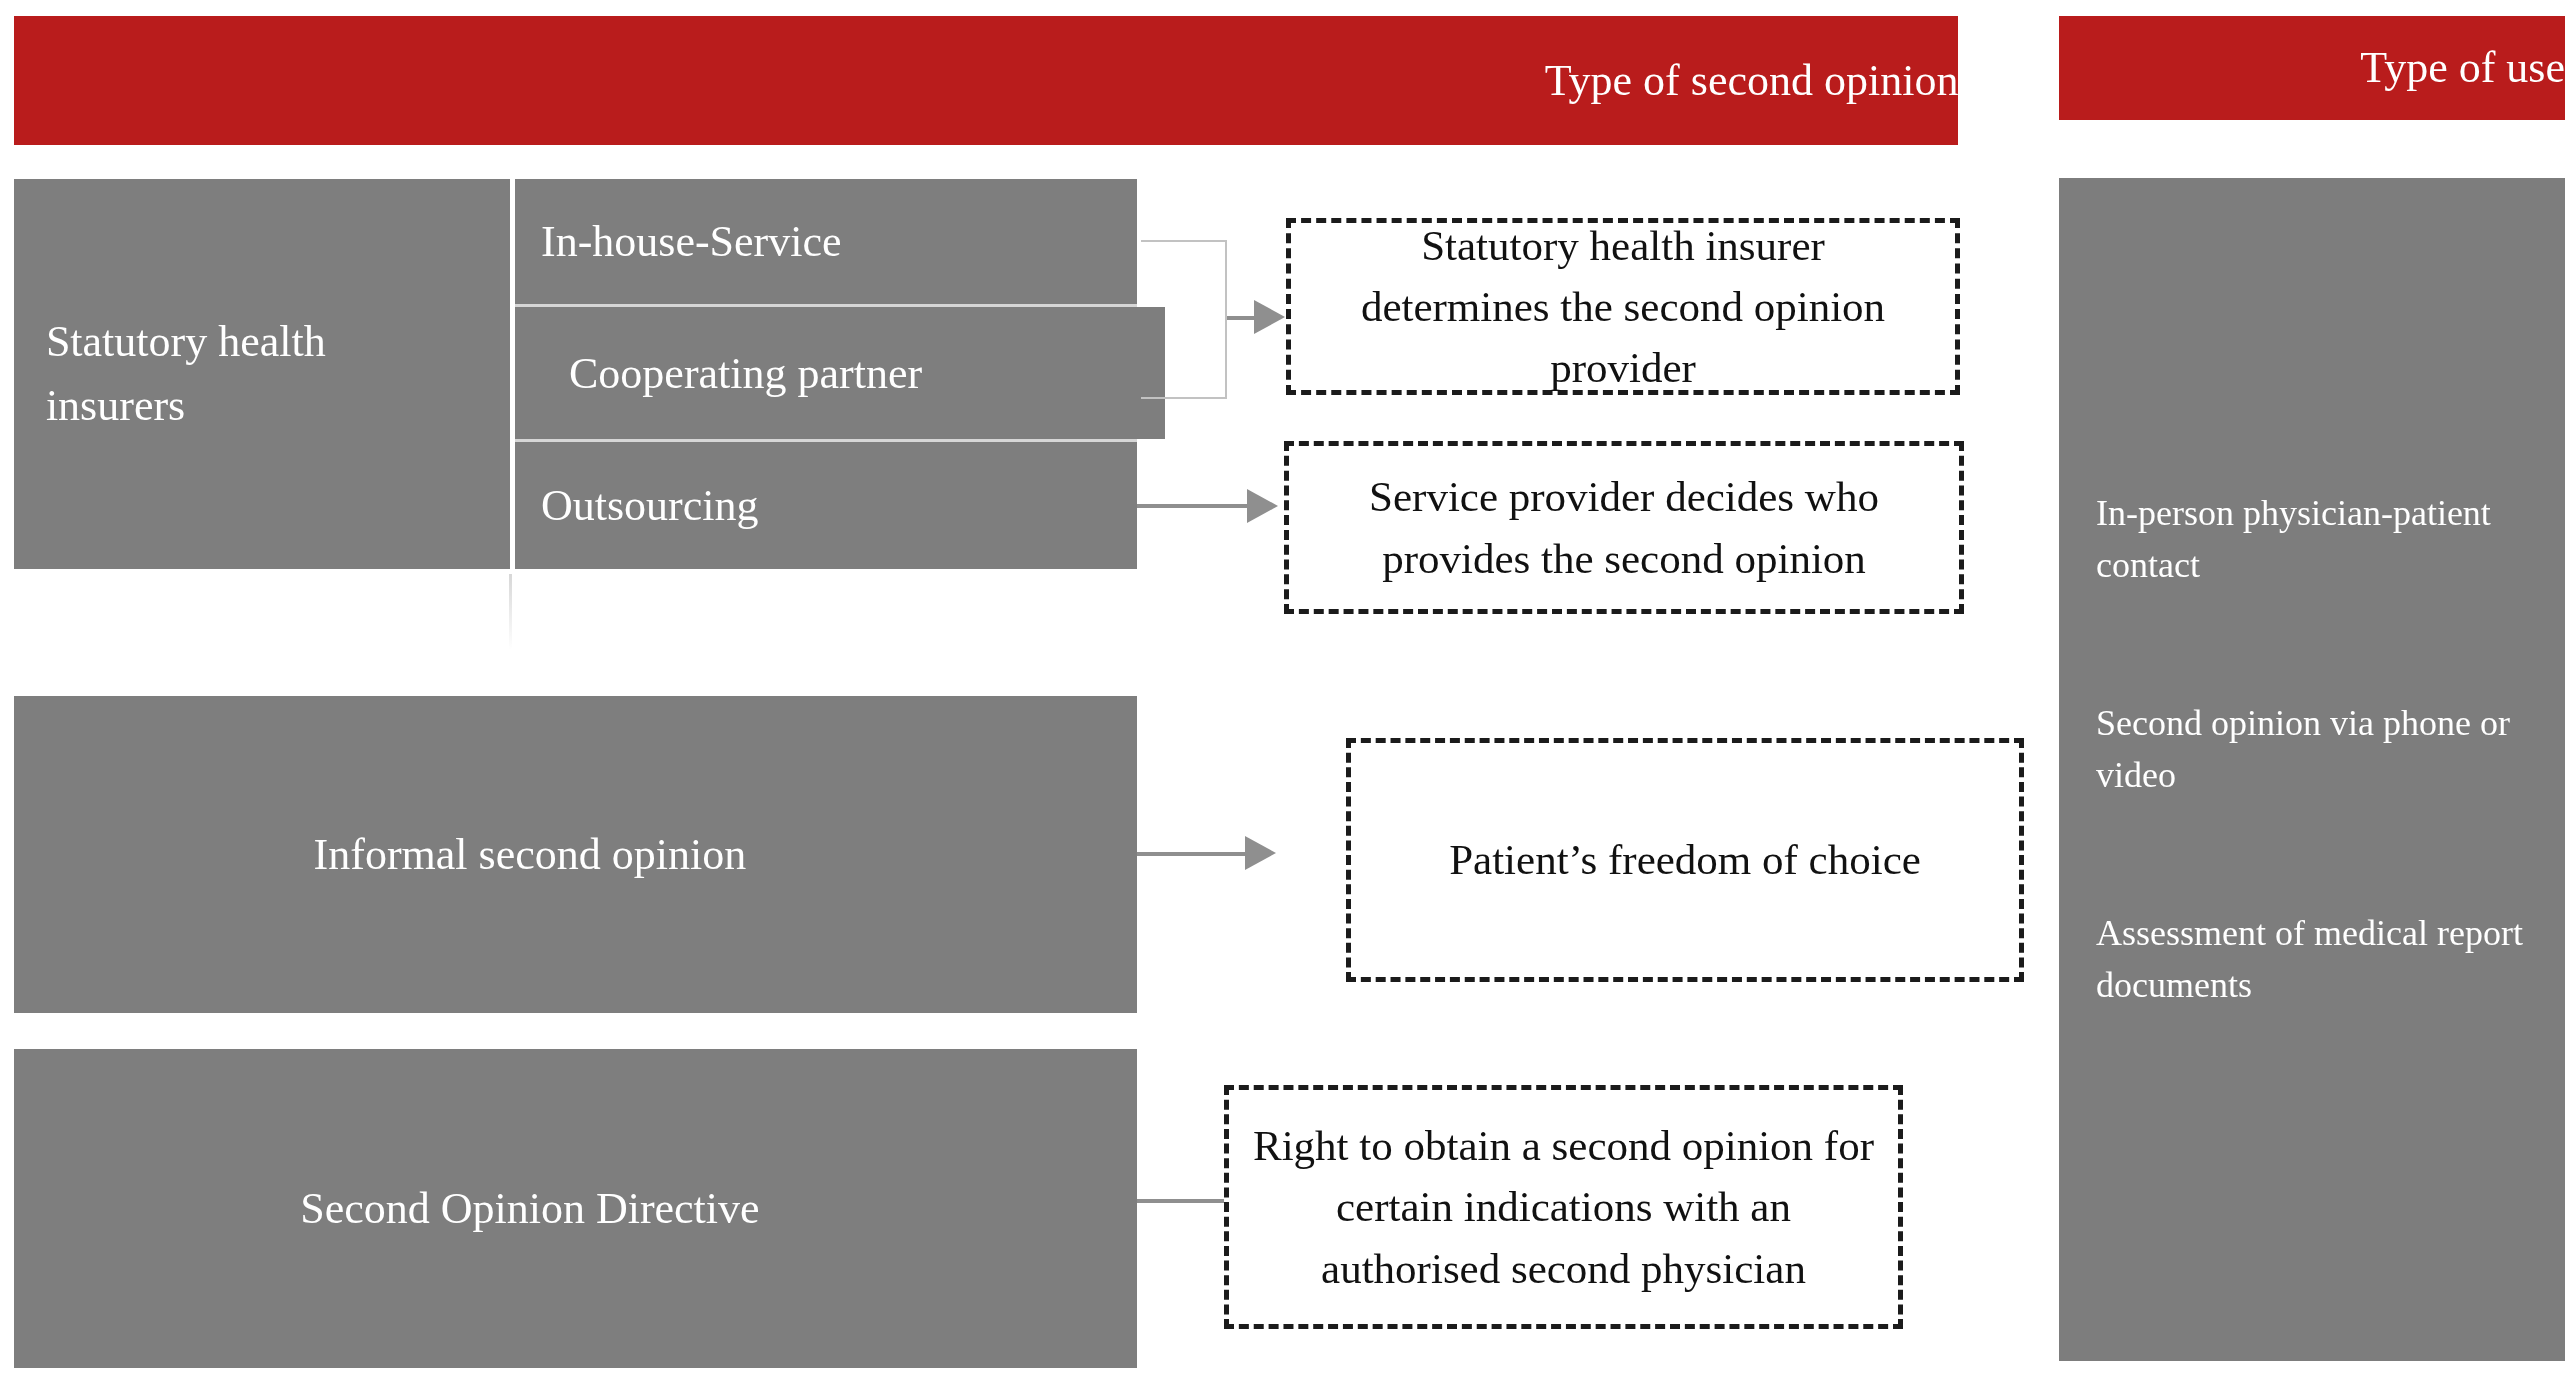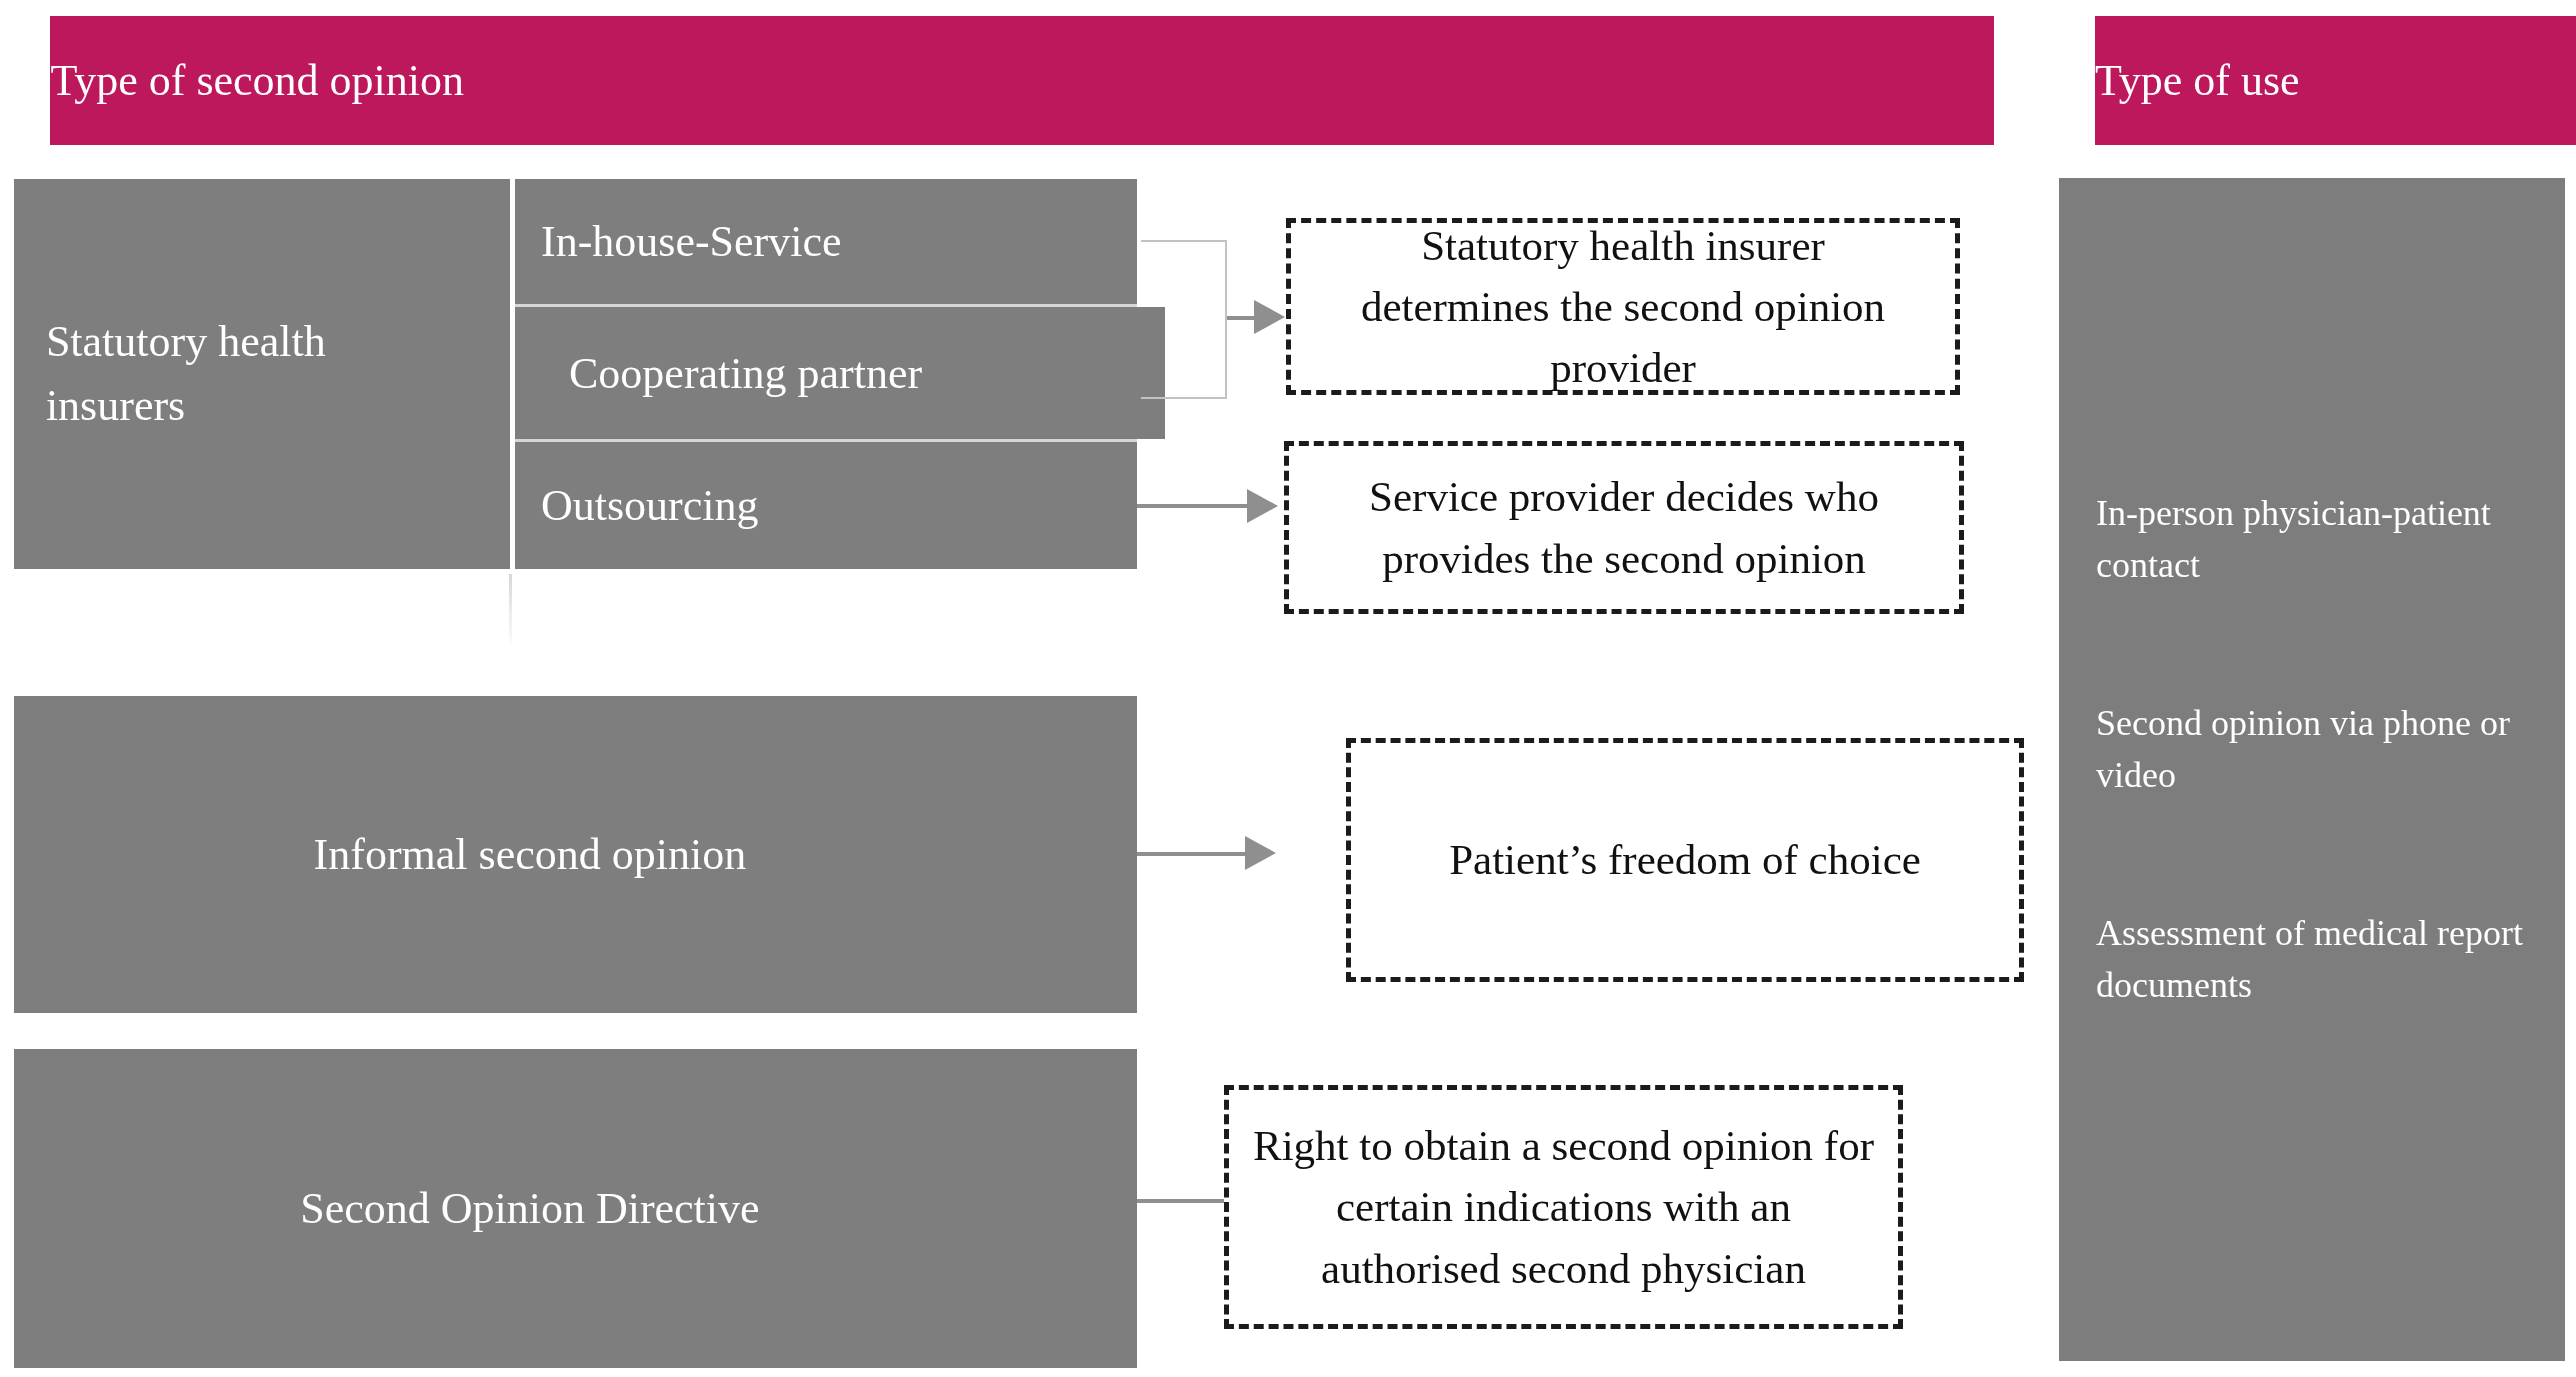--- a/index.html
+++ b/index.html
@@ -5,28 +5,27 @@
   html,body{margin:0;padding:0;background:#ffffff;}
   .canvas{
     position:relative;
     width:2576px;height:1378px;
     background:#ffffff;
     font-family:"Liberation Serif","DejaVu Serif",serif;
     overflow:hidden;
   }
   .hdr{
     position:absolute;
-    background:#be185d;
+    background:#b91c1c;
     color:#ffffff;
-    display:flex;align-items:center;justify-content:flex-start;
+    display:flex;align-items:center;justify-content:flex-end;
     font-size:44px;
-    margin-left:36px;
   }
   .hdr-left{left:14.4px;top:15.8px;width:1944px;height:129px;}
-  .hdr-right{left:2059px;top:15.8px;width:506px;height:129px;}
+  .hdr-right{left:2059px;top:15.8px;width:506px;height:104px;}
   .gbox{
     position:absolute;
     background:#7e7e7e;
     color:#ffffff;
     font-size:44px;
   }
   .statutory{
     left:14.4px;top:179px;width:496px;height:390px;
     display:flex;align-items:center;
   }

